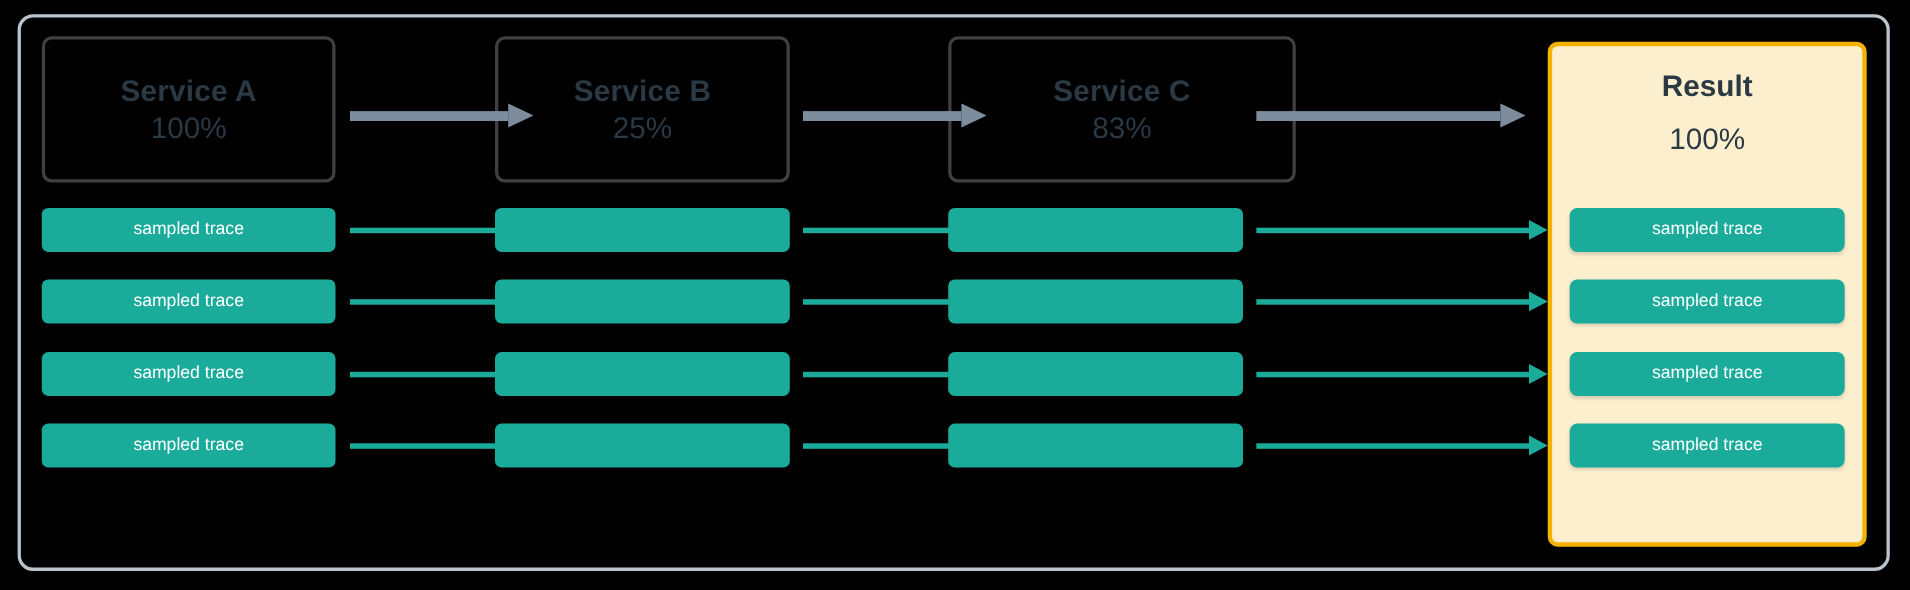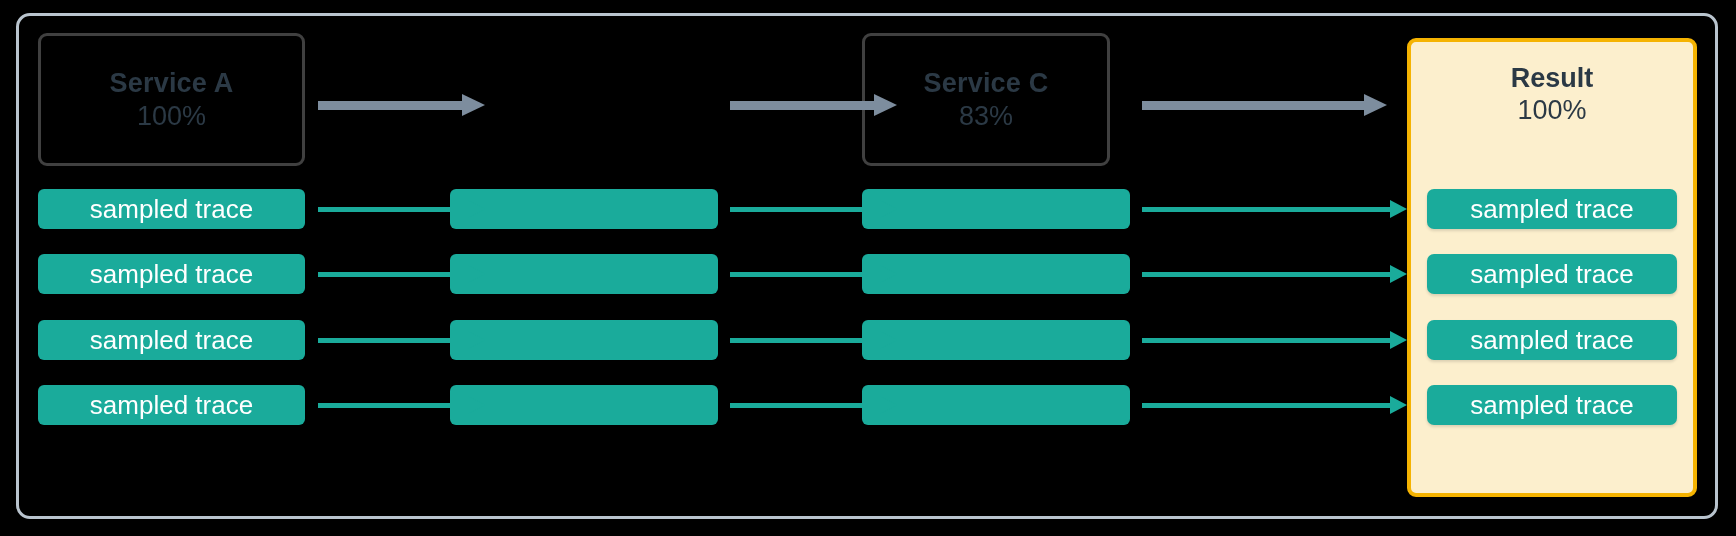--- a/index.html
+++ b/index.html
@@ -74,21 +74,21 @@
     background: #fcefcd;
   }
   .result-head {
     position: absolute;
     left: 0;
     top: 22px;
     width: 100%;
     display: flex;
     flex-direction: column;
     align-items: center;
-    gap: 4px;
+    gap: 20px;
   }
   .result-name {
     font-size: 27px;
     font-weight: bold;
     color: #2b3945;
     line-height: 1.05;
   }
   .result-pct {
     font-size: 27px;
     font-weight: normal;
@@ -104,21 +104,21 @@
     border-radius: 6px;
     display: flex;
     align-items: center;
     justify-content: center;
   }
   .trace-bar.in-result {
     border-radius: 7px;
     box-shadow: 0 2px 3px rgba(0,0,0,0.13);
   }
   .trace-label {
-    font-size: 26px;
+    font-size: 16px;
     color: #ffffff;
     font-weight: normal;
     white-space: nowrap;
   }
 
   
   .arrow {
     position: absolute;
     display: block;
   }
@@ -128,22 +128,26 @@
 
 <div id="stage">
 
   <div class="outer-frame"></div>
 
   <div class="service-box" style="left:38px; top:33px; width:267px; height:133px;">
     <div class="service-name">Service A</div>
     <div class="service-pct">100%</div>
   </div>
 
-
-  <div class="service-box" style="left:862px; top:33px; width:248px; height:133px;">
+  <div class="service-box" style="left:450px; top:33px; width:268px; height:133px;">
+    <div class="service-name">Service B</div>
+    <div class="service-pct">25%</div>
+  </div>
+
+  <div class="service-box" style="left:862px; top:33px; width:316px; height:133px;">
     <div class="service-name">Service C</div>
     <div class="service-pct">83%</div>
   </div>
 
   <div class="result-box">
     <div class="result-head">
       <div class="result-name">Result</div>
       <div class="result-pct">100%</div>
     </div>
   </div>

